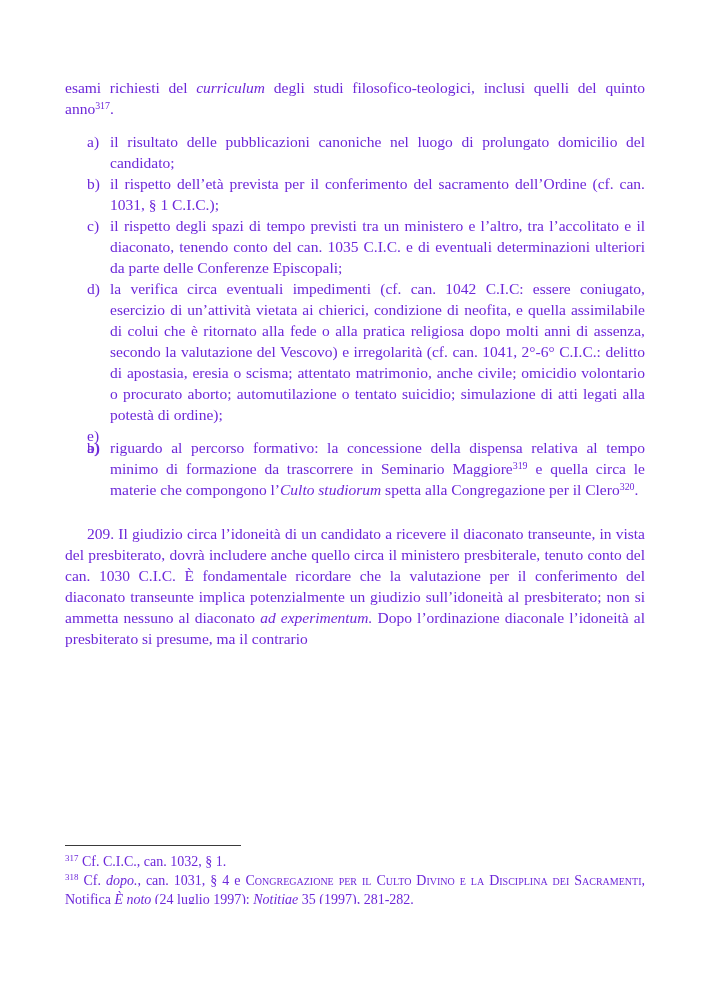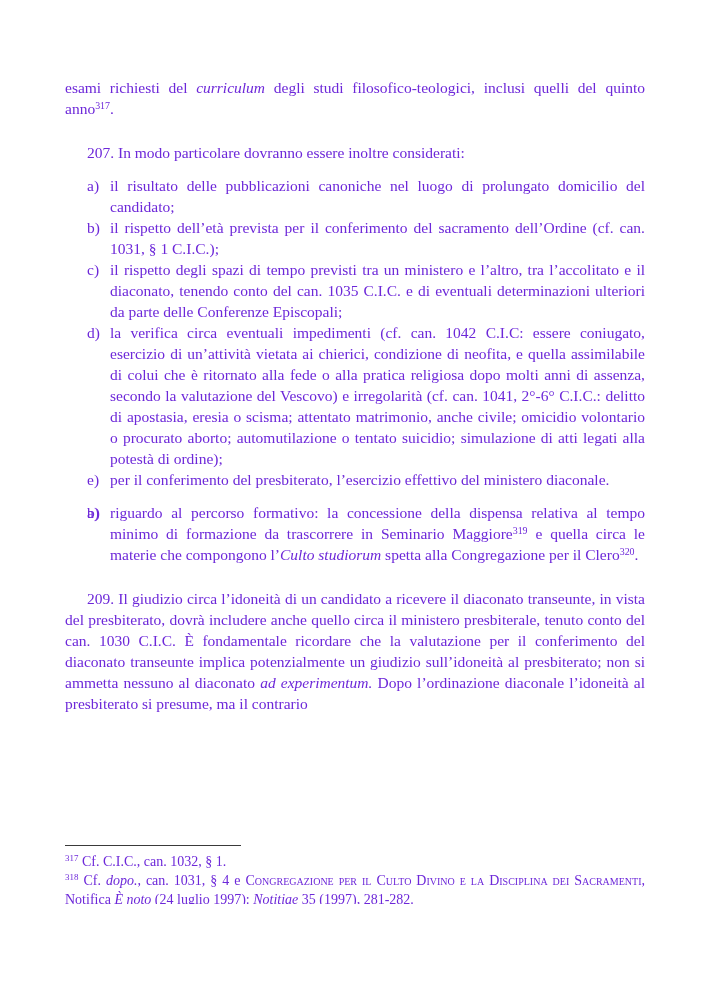--- a/index.html
+++ b/index.html
@@ -81,42 +81,40 @@
 </style>
 </head>
 <body>
 
 <div class="page">
 
   <div class="content">
 
     <p class="body"><span>esami richiesti del </span><span class="it">curriculum</span><span> degli studi filosofico-teologici, inclusi quelli del quinto anno</span><sup>317</sup><span>.</span></p>
 
-    <p class="body indent mt-med"><span>207. In modo particolare dovranno essere inoltre considerati:</span></p>
 
     <ul class="list">
       <li>
         <span class="li-label">a)</span>
         <span><span>il risultato delle pubblicazioni canoniche nel luogo di prolungato domicilio del candidato;</span></span>
       </li>
       <li>
         <span class="li-label">b)</span>
         <span><span>il rispetto dell’età prevista per il conferimento del sacramento dell’Ordine (cf. can. 1031, § 1 C.I.C.);</span></span>
       </li>
       <li>
         <span class="li-label">c)</span>
         <span><span>il rispetto degli spazi di tempo previsti tra un ministero e l’altro, tra l’accolitato e il diaconato, tenendo conto del can. 1035 C.I.C. e di eventuali determinazioni ulteriori da parte delle Conferenze Episcopali;</span></span>
       </li>
       <li>
         <span class="li-label">d)</span>
         <span><span>la verifica circa eventuali impedimenti (cf. can. 1042 C.I.C: essere coniugato, esercizio di un’attività vietata ai chierici, condizione di neofita, e quella assimilabile di colui che è ritornato alla fede o alla pratica religiosa dopo molti anni di assenza, secondo la valutazione del Vescovo) e irregolarità (cf. can. 1041, 2°-6° C.I.C.: delitto di apostasia, eresia o scisma; attentato matrimonio, anche civile; omicidio volontario o procurato aborto; automutilazione o tentato suicidio; simulazione di atti legati alla potestà di ordine);</span></span>
       </li>
       <li>
         <span class="li-label">e)</span>
-        <span><span>per il conferimento del presbiterato, l’esercizio effettivo del ministero diaconale.</span></span>
       </li>
     </ul>
 
 
     <ul class="list">
       <li>
         <span class="li-label">a)</span>
       </li>
       <li>
         <span class="li-label">b)</span>

